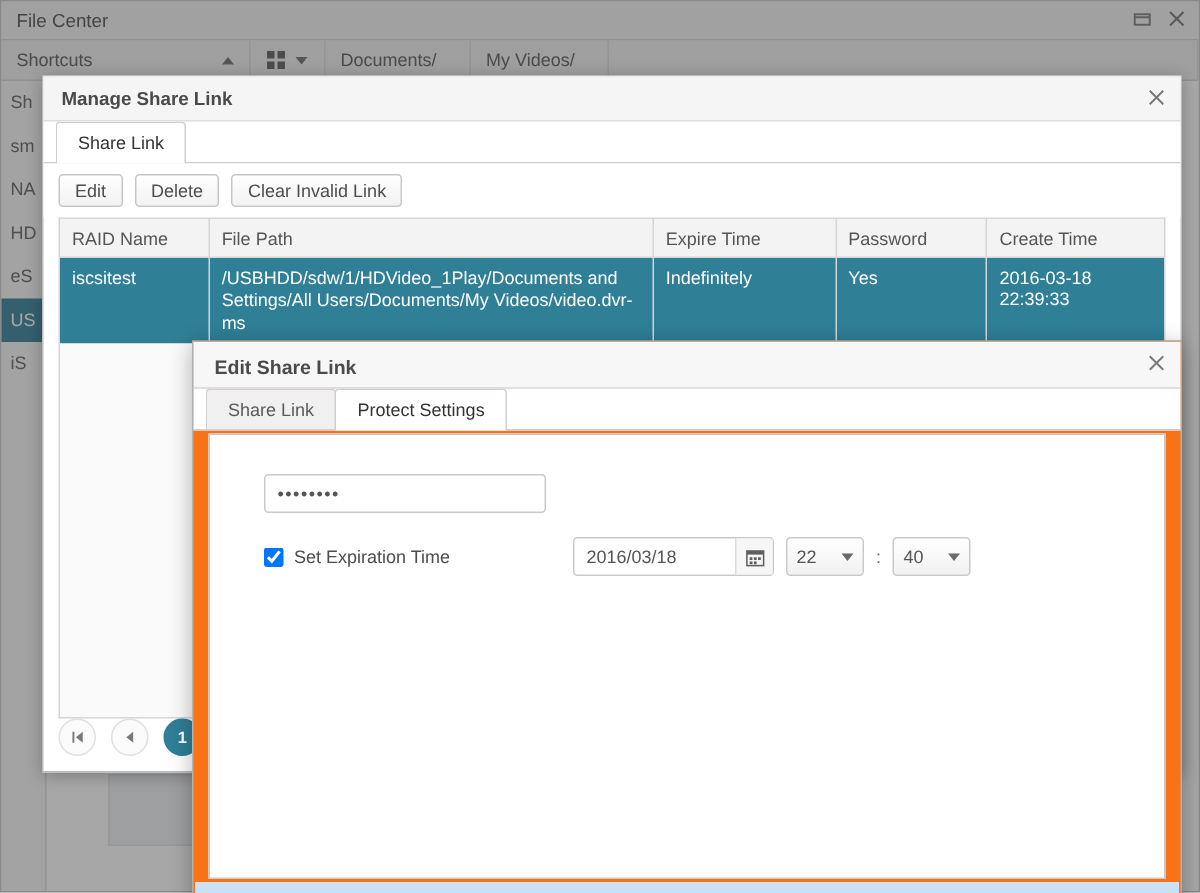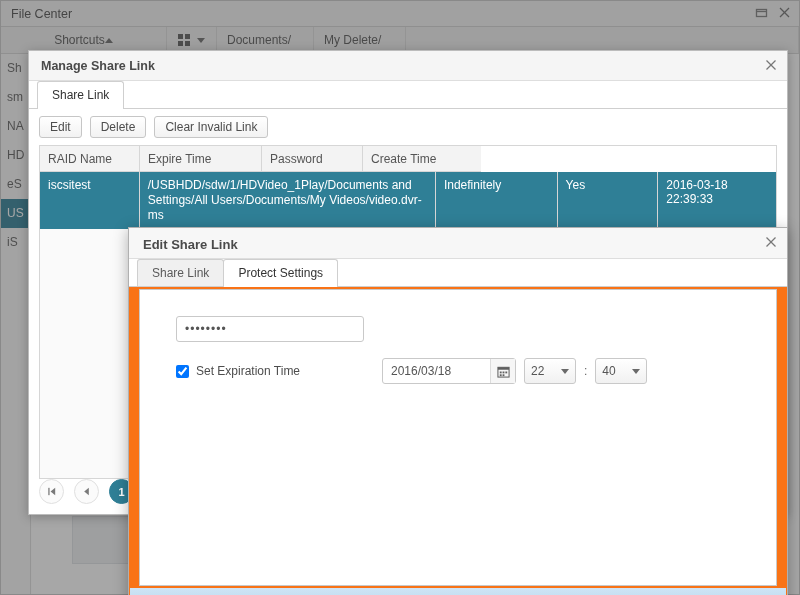--- a/index.html
+++ b/index.html
@@ -47,21 +47,21 @@
     display: flex; align-items: stretch;
   }
   .tb-cell {
     display: flex; align-items: center;
     border-right: 1px solid #dcdcdc;
     padding: 0 10px;
     color: #565656;
     font-size: 12px;
     white-space: nowrap;
   }
-  #shortcuts-cell { width: 166px; justify-content: center; }
+  #shortcuts-cell { width: 166px; justify-content: space-between; }
   .caret-up { width:0;height:0;border-left:4px solid transparent;border-right:4px solid transparent;border-bottom:5px solid #6a6a6a; }
   .caret-down-sm { width:0;height:0;border-left:4px solid transparent;border-right:4px solid transparent;border-top:5px solid #6a6a6a; }
   .grid-icon { display:grid; grid-template-columns:5px 5px; grid-template-rows:5px 5px; gap:2px; }
   .grid-icon i { background:#5a5a5a; display:block; }
   #grid-cell { width: 50px; justify-content: center; gap: 7px; }
   #crumb1 { width: 97px; }
   #crumb2 { width: 92px; }
   .tb-fill { flex: 1; }
 
   
@@ -289,21 +289,21 @@
           <i></i>
           <i></i>
           <i></i>
         </span>
       <span class="caret-down-sm"></span>
     </div>
     <div class="tb-cell" id="crumb1">
       <span>Documents/</span>
     </div>
     <div class="tb-cell" id="crumb2">
-      <span>My Delete/</span>
+      <span>My Videos/</span>
     </div>
     <div class="tb-cell tb-fill"></div>
   </div>
 
   <div id="sidebar">
     <div class="side-item">Sh</div>
     <div class="side-item">sm</div>
     <div class="side-item">NA</div>
     <div class="side-item">HD</div>
     <div class="side-item">eS</div>
@@ -341,20 +341,21 @@
 
   <div class="dlg-toolbar">
     <button class="btn">Edit</button>
     <button class="btn">Delete</button>
     <button class="btn">Clear Invalid Link</button>
   </div>
 
   <div id="share-table">
     <div class="tr">
       <div class="th c-raid">RAID Name</div>
+      <div class="th c-path">File Path</div>
       <div class="th c-exp">Expire Time</div>
       <div class="th c-pass">Password</div>
       <div class="th c-crt">Create Time</div>
     </div>
     <div class="tr row-selected">
       <div class="td c-raid">iscsitest</div>
       <div class="td c-path">/USBHDD/sdw/1/HDVideo_1Play/Documents and Settings/All Users/Documents/My Videos/video.dvr-ms</div>
       <div class="td c-exp">Indefinitely</div>
       <div class="td c-pass">Yes</div>
       <div class="td c-crt">2016-03-18 22:39:33</div>

